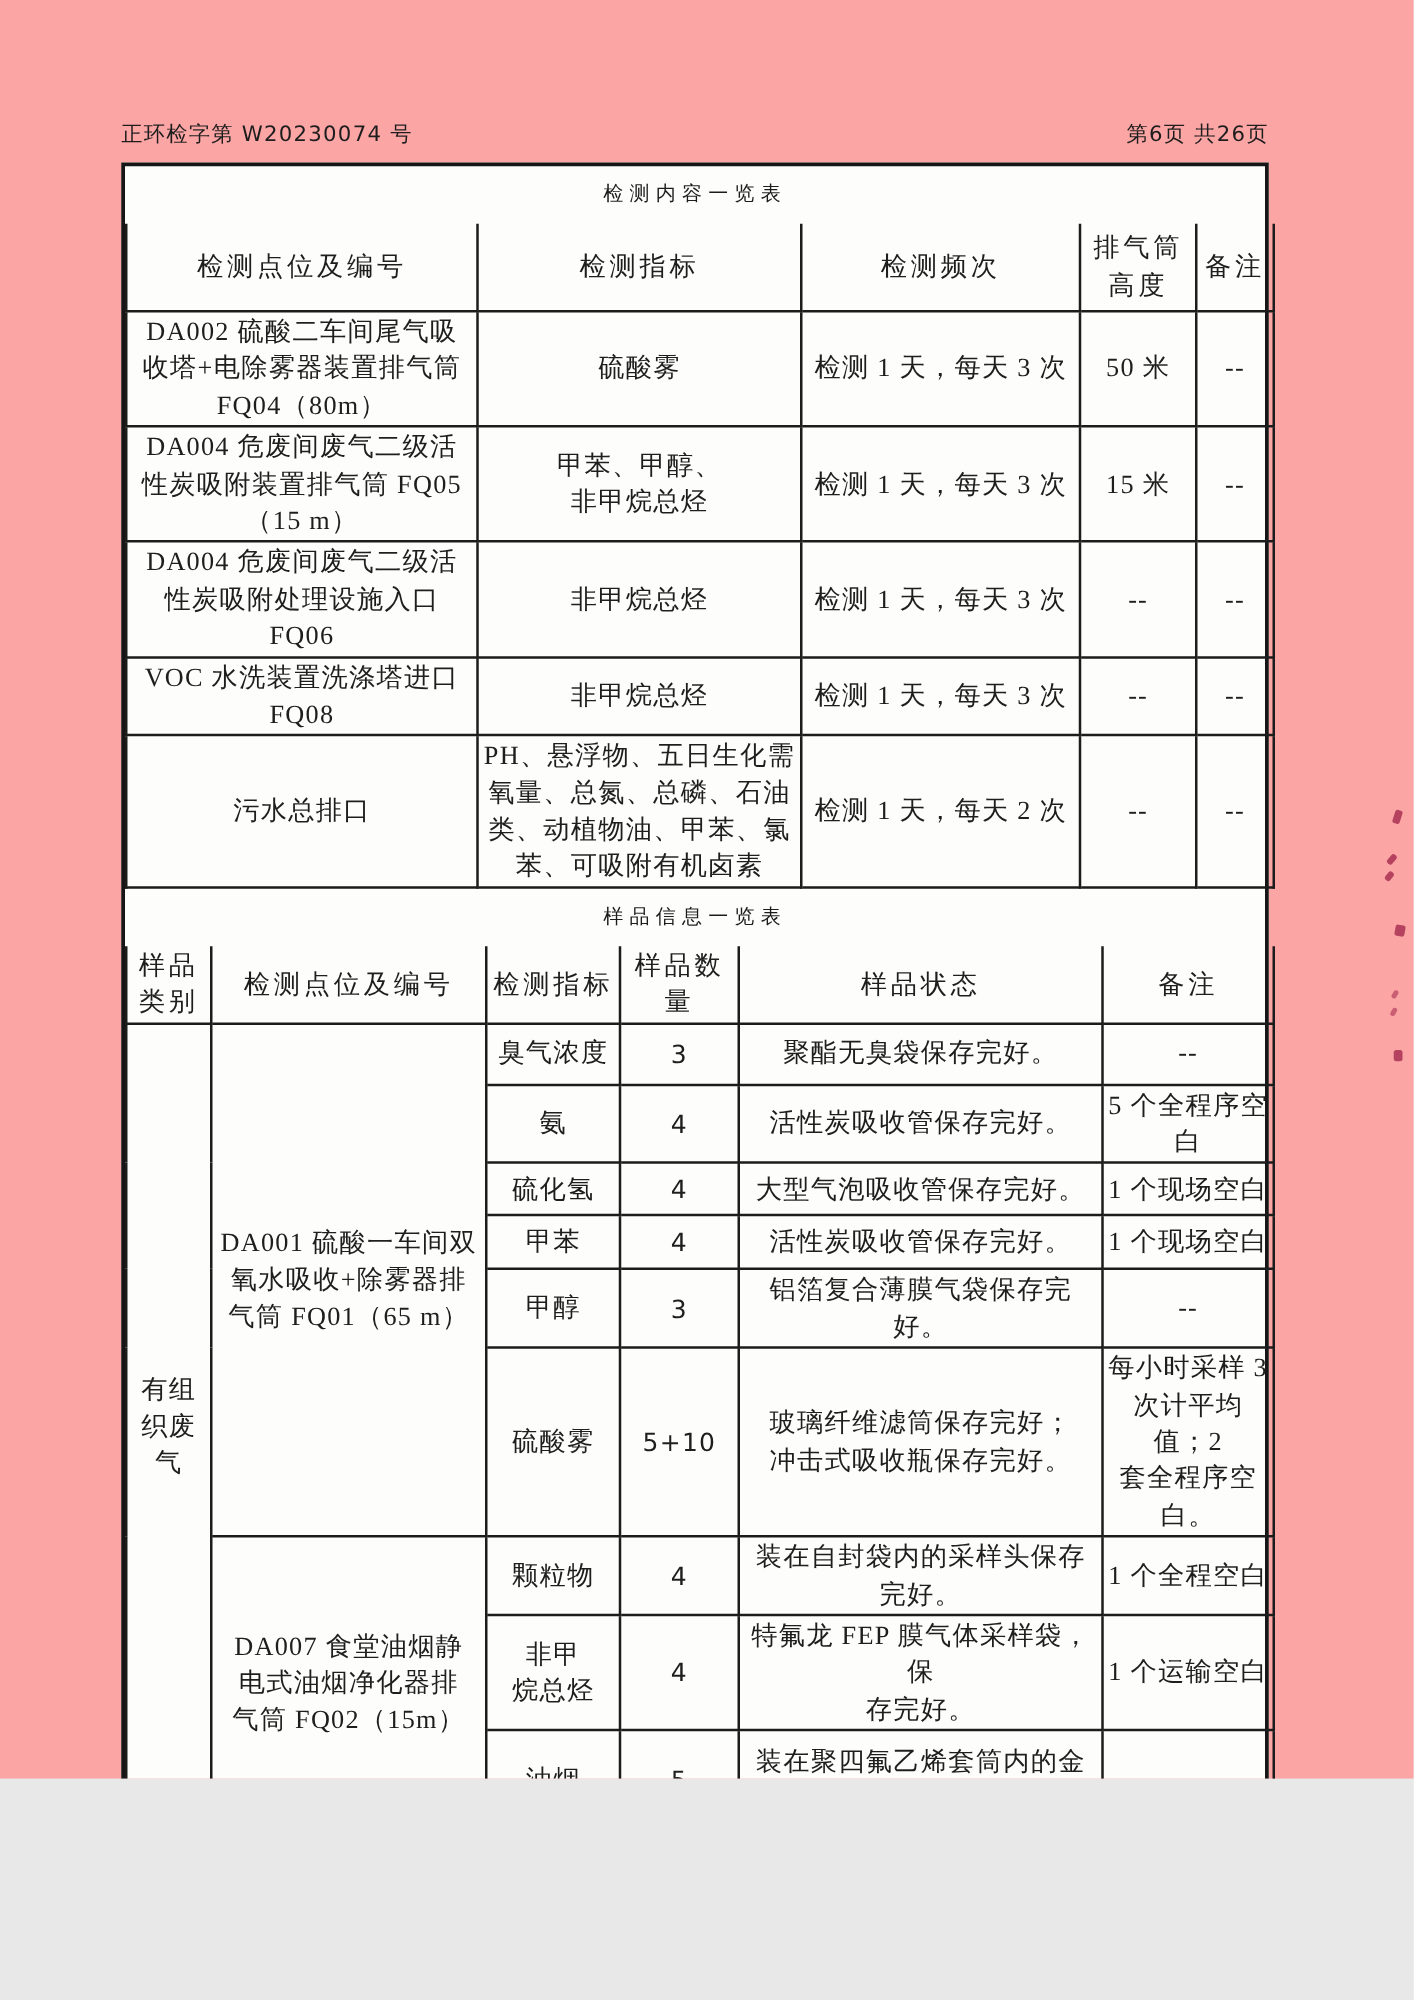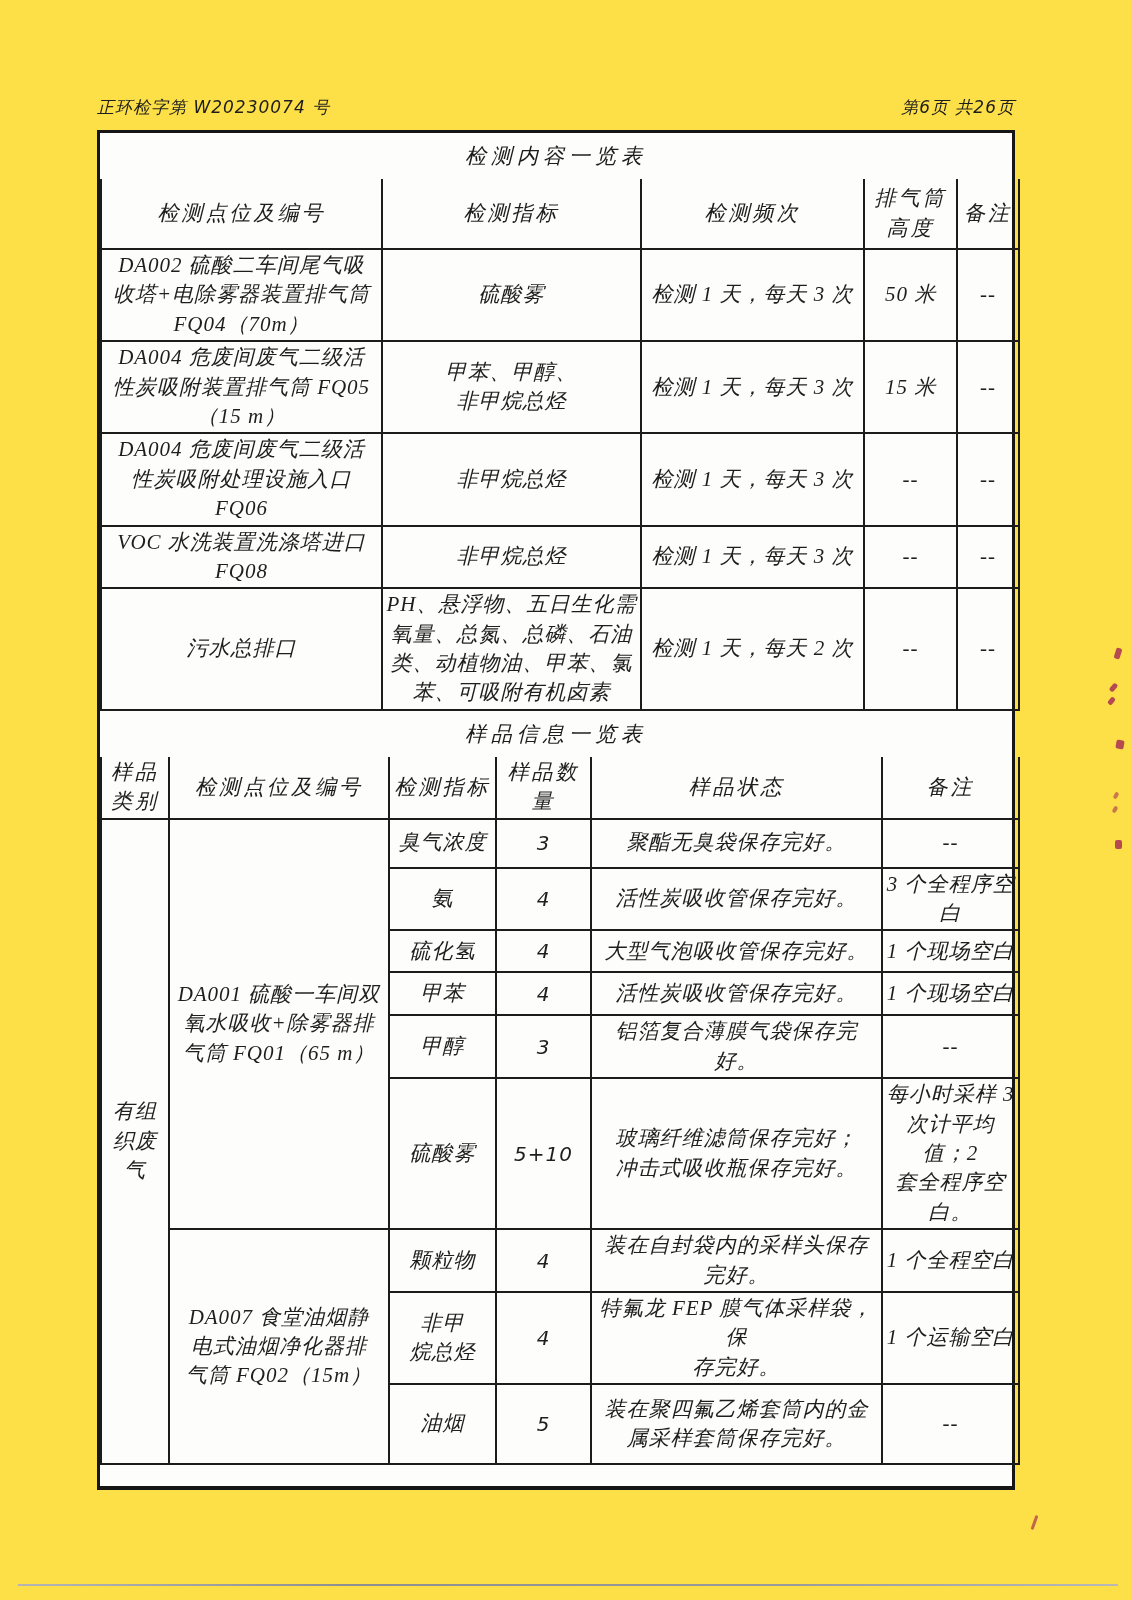--- a/index.html
+++ b/index.html
@@ -1,38 +1,37 @@
 <!DOCTYPE html>
 <html><head>
 <meta charset="utf-8">
 <style>
   html,body{margin:0;padding:0;}
   body{background:#e8e8e8;}
   .page{
     position:relative;
-    width:1131px;height:1600px;
-    background:#fde047;
+    width:1131px;height:1423px;
+    background:#fca5a5;
     overflow:hidden;
     font-family:"Liberation Serif","DejaVu Serif",serif;
     color:#222;
-    font-style:italic;
   }
   .doc-header{
     position:absolute;left:97px;top:96px;width:918px;
     display:flex;justify-content:space-between;align-items:flex-end;
     font-size:17px;letter-spacing:1px;color:#1d1d1d;
     font-family:"DejaVu Sans","Liberation Sans",sans-serif;
   }
   .tables{
     position:absolute;left:97px;top:130px;width:918px;height:1360px;
     border:3px solid #161616;border-bottom-width:4px;
     box-sizing:border-box;background:#fdfdfb;
   }
   .tbl-title{
-    text-align:center;font-size:21px;letter-spacing:5px;color:#1c1c1c;
+    text-align:center;font-size:16px;letter-spacing:5px;color:#1c1c1c;
     line-height:46px;height:46px;overflow:hidden;
   }
   .tbl-title.t1{height:46px;line-height:46px;}
   table{border-collapse:collapse;table-layout:fixed;width:100%;}
   td,th{
     border:2px solid #1c1c1c;
     text-align:center;vertical-align:middle;
     font-size:21px;font-weight:normal;color:#1e1e1e;
     line-height:1.40;white-space:pre-line;
     padding:1px 3px;overflow:hidden;
@@ -82,21 +81,21 @@
         <th>检测点位及编号</th>
         <th>检测指标</th>
         <th>检测频次</th>
         <th>排气筒
 高度</th>
         <th>备注</th>
       </tr>
       <tr style="height:92px">
         <td>DA002 硫酸二车间尾气吸
 收塔+电除雾器装置排气筒
-FQ04（70m）</td>
+FQ04（80m）</td>
         <td>硫酸雾</td>
         <td>检测 1 天，每天 3 次</td>
         <td>50 米</td>
         <td>--</td>
       </tr>
       <tr style="height:90px">
         <td>DA004 危废间废气二级活
 性炭吸附装置排气筒 FQ05
 （15 m）</td>
         <td>甲苯、甲醇、
@@ -163,21 +162,21 @@
 气筒 FQ01（65 m）</td>
         <td>臭气浓度</td>
         <td class="qty">3</td>
         <td>聚酯无臭袋保存完好。</td>
         <td>--</td>
       </tr>
       <tr style="height:60px">
         <td>氨</td>
         <td class="qty">4</td>
         <td>活性炭吸收管保存完好。</td>
-        <td>3 个全程序空
+        <td>5 个全程序空
 白</td>
       </tr>
       <tr style="height:42px">
         <td>硫化氢</td>
         <td class="qty">4</td>
         <td>大型气泡吸收管保存完好。</td>
         <td>1 个现场空白</td>
       </tr>
       <tr style="height:43px">
         <td>甲苯</td>

